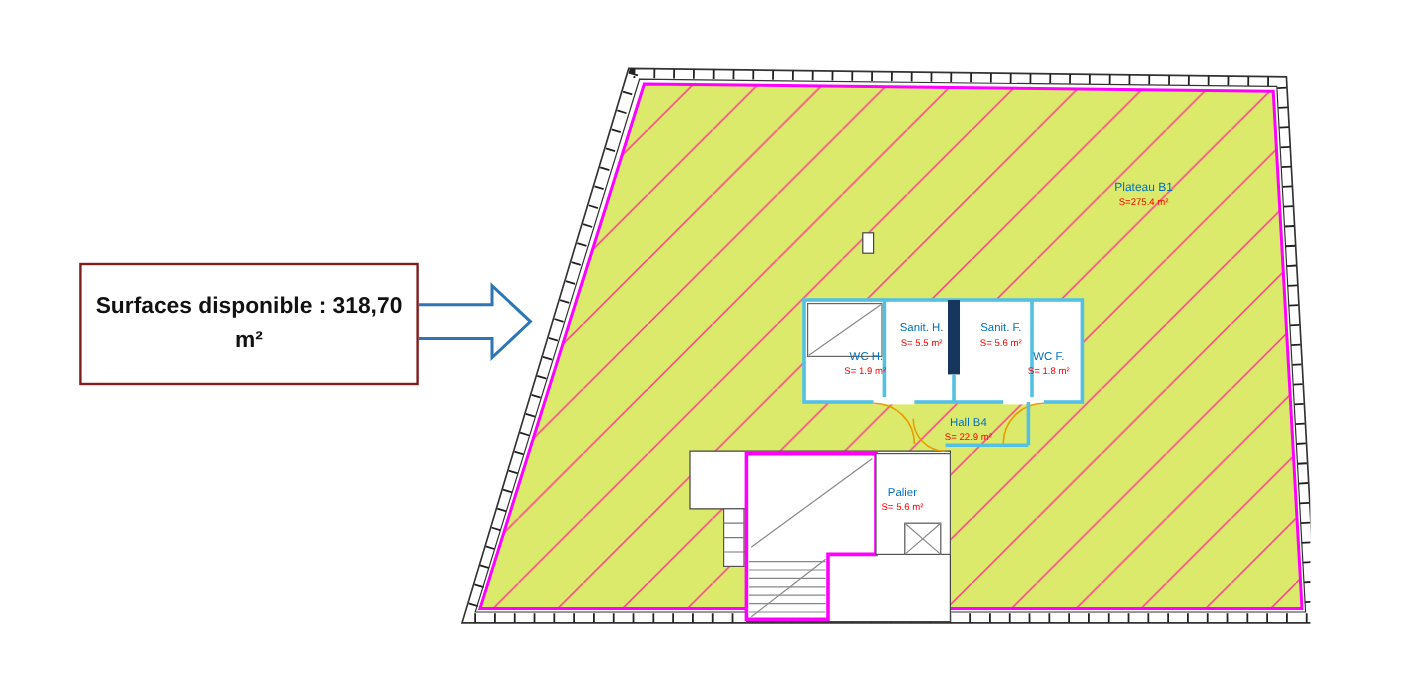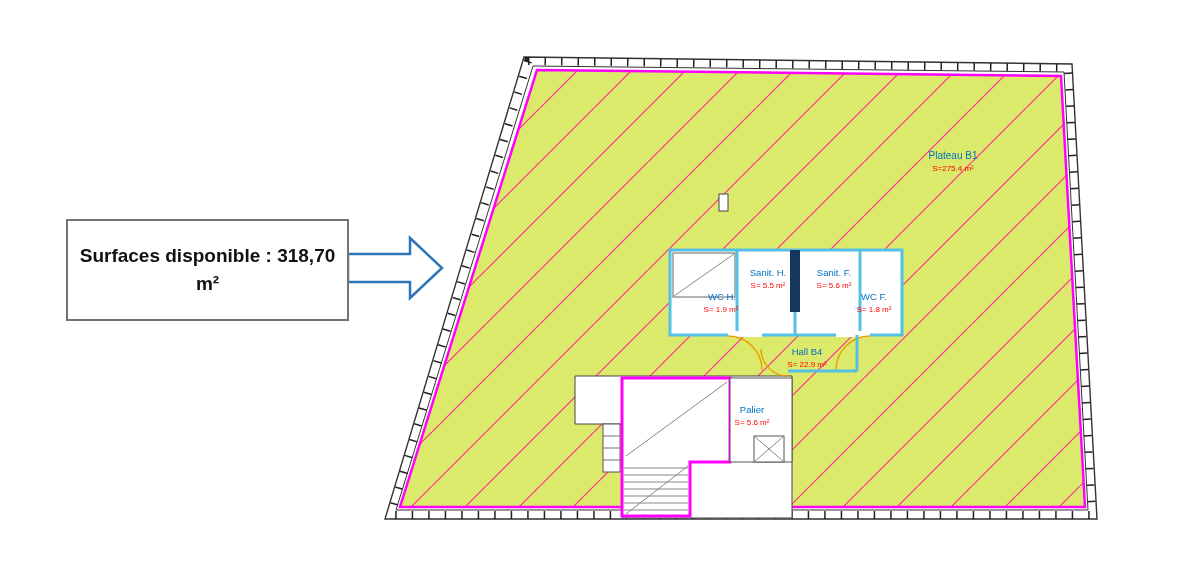--- a/index.html
+++ b/index.html
@@ -1,21 +1,21 @@
 <!DOCTYPE html>
 <html><head>
 <meta charset="utf-8">
 <style>
   html,body{margin:0;padding:0;background:#ffffff;}
   #canvas{position:relative;width:1092px;height:566px;background:#ffffff;overflow:hidden;
-          font-family:"Liberation Sans",sans-serif;padding-left:17px;}
+          font-family:"Liberation Sans",sans-serif;}
   #plan-svg{position:absolute;left:0;top:0;}
   .note-box{
     position:absolute;left:66px;top:219px;width:283px;height:102px;
-    border:2px solid #737373;background:#ffffff;
+    border:2px solid #7f1d1d;background:#ffffff;
     display:flex;align-items:center;justify-content:center;text-align:center;
     font-weight:bold;font-size:19px;line-height:1.45;color:#111;
     box-sizing:border-box;padding:0 8px;z-index:5;
   }
   .room-name{fill:#0070c0;font-size:9.5px;font-family:"Liberation Sans",sans-serif;}
   .room-area{fill:#ff0000;font-size:8px;font-family:"Liberation Sans",sans-serif;}
   .plateau-name{fill:#0070c0;font-size:10px;font-family:"Liberation Sans",sans-serif;}
 </style>
 </head>
 <body>

